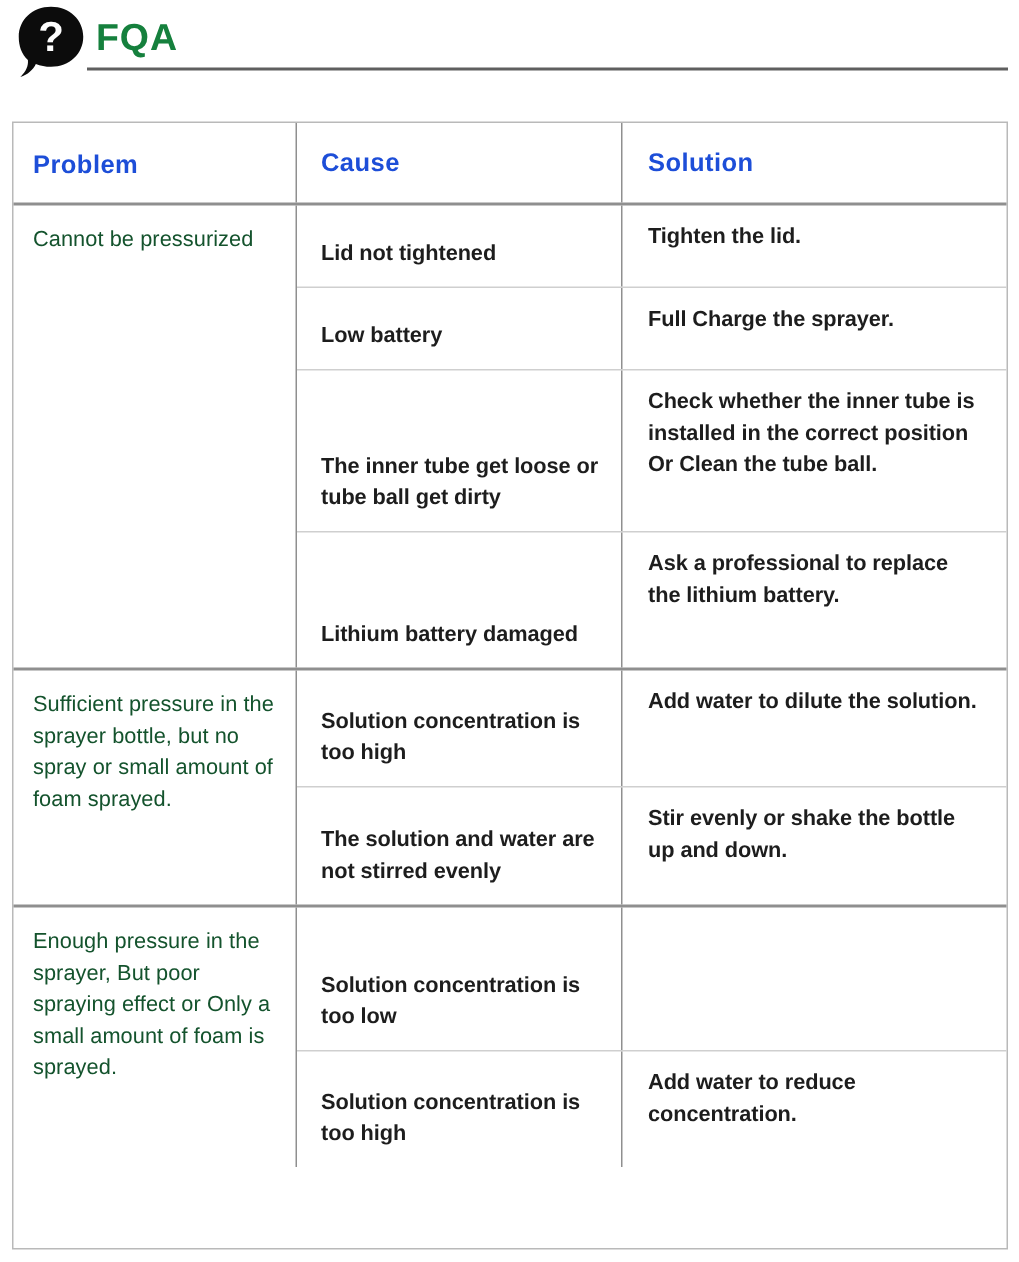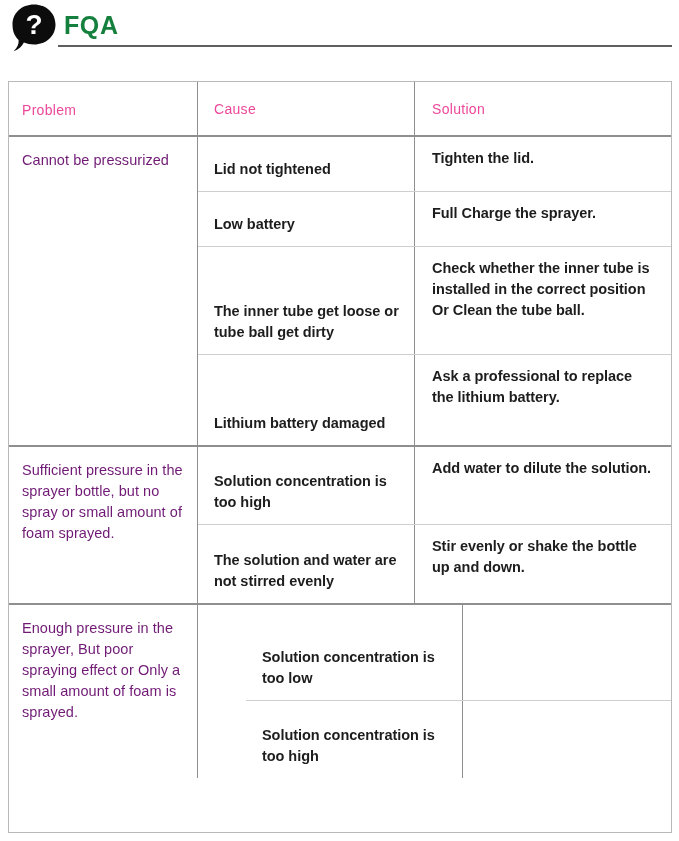--- a/index.html
+++ b/index.html
@@ -83,33 +83,32 @@
     height: 55px;
     border-bottom: 2px solid #8f8f8f;
   }
   .trow.head .col-problem,
   .trow.head .col-cause,
   .trow.head .col-solution {
     display: flex;
     align-items: center;
   }
   .th {
-    font-size: 14px;
-    font-weight: normal;
-    color: #ec4899;
+    font-size: 17px;
+    font-weight: bold;
+    color: #1d4ed8;
     letter-spacing: 0.3px;
   }
 
   
   .trow.group {
     border-bottom: 2px solid #8f8f8f;
   }
   .trow.group.last {
     border-bottom: none;
-    gap: 48px;
   }
 
   .col-problem {
     width: 189px;
     flex: 0 0 189px;
     box-sizing: border-box;
     border-right: 1px solid #8f8f8f;
     padding: 13px 12px 10px 13px;
   }
   .col-pairs {
@@ -142,21 +141,21 @@
     flex: 1 1 auto;
     box-sizing: border-box;
     padding: 11px 14px 11px 17px;
     display: flex;
     align-items: flex-start;
   }
 
   .problem-text {
     font-size: 14.5px;
     line-height: 21px;
-    color: #701a75;
+    color: #14532d;
     font-weight: normal;
     letter-spacing: 0.05px;
   }
   .cause-text,
   .solution-text {
     font-size: 14.5px;
     line-height: 21px;
     color: #1d1d1d;
     font-weight: 600;
     letter-spacing: -0.05px;
@@ -281,18 +280,21 @@
       <div class="col-pairs">
         <div class="pair p0">
           <div class="col-cause">
             <div class="cause-text">Solution concentration is too low</div>
           </div>
         </div>
         <div class="pair p1 last">
           <div class="col-cause">
             <div class="cause-text">Solution concentration is too high</div>
           </div>
+          <div class="col-solution">
+            <div class="solution-text">Add water to reduce concentration.</div>
+          </div>
         </div>
       </div>
     </div>
 
   </div>
 </div>
 
 </body></html>

